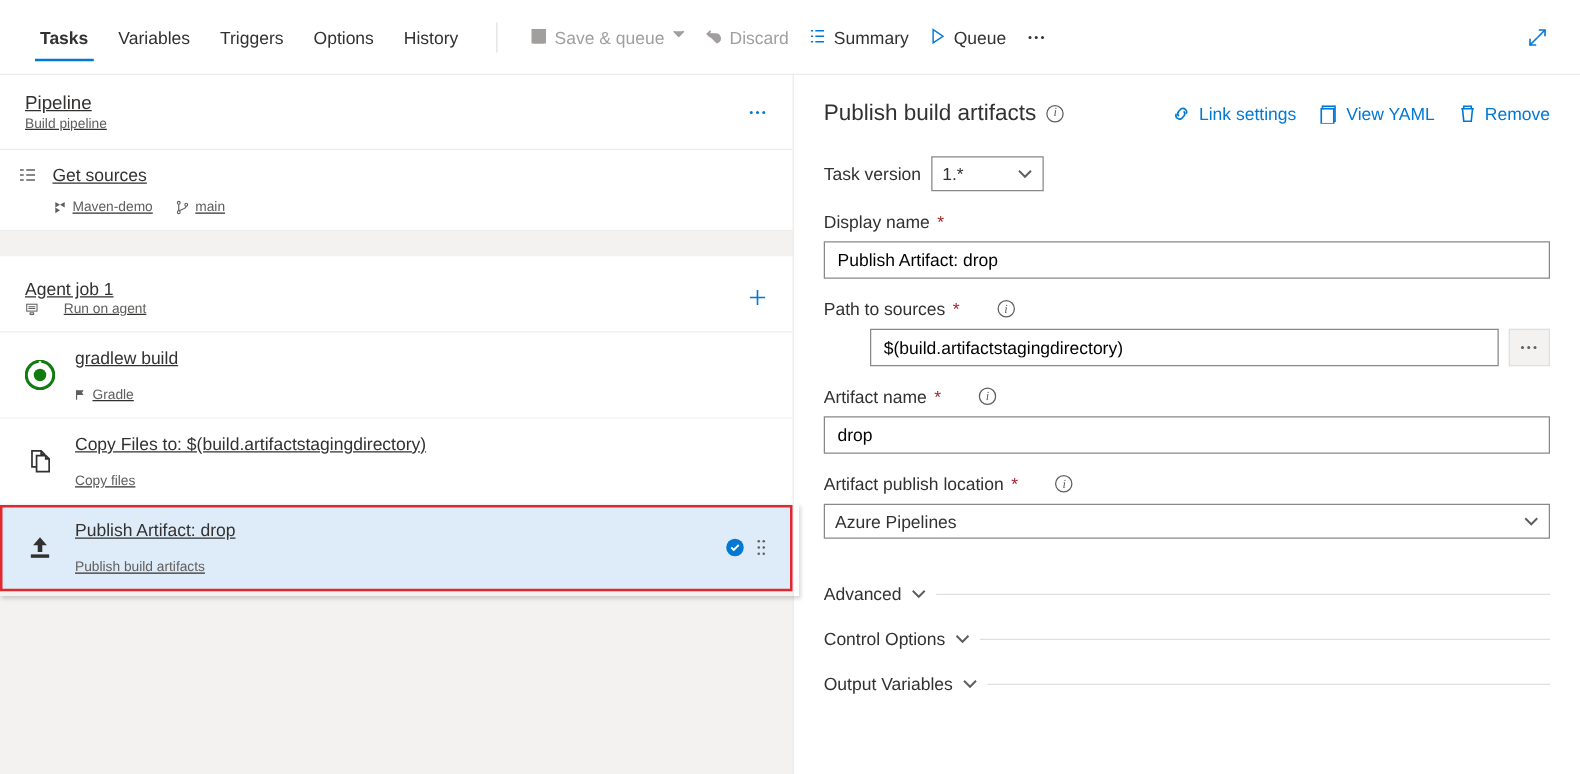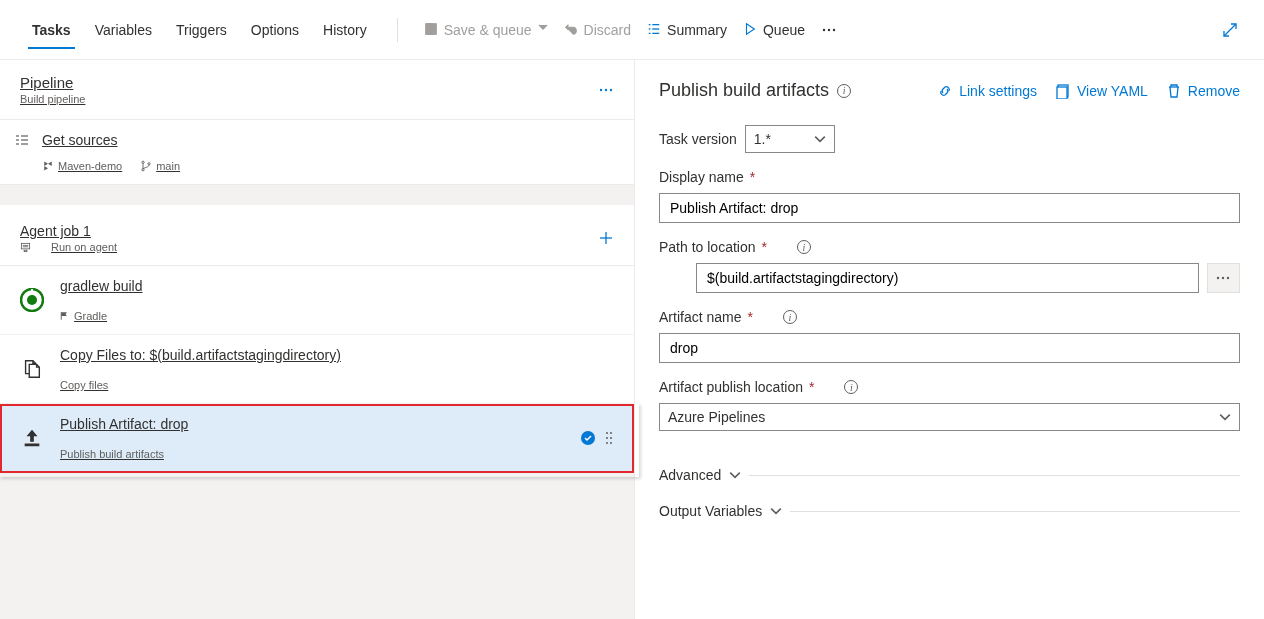--- a/index.html
+++ b/index.html
@@ -310,21 +310,21 @@
     <div class="form-row col">
       <div class="form-label">
         <span>Display name</span>
         <span class="req">*</span>
       </div>
       <input class="input" value="Publish Artifact: drop" style="">
     </div>
 
     <div class="form-row col">
       <div class="form-label">
-        <span>Path to location</span>
+        <span>Path to sources</span>
         <span class="req">*</span>
         <span style="width:18px"></span>
         <span class="info-icon">i</span>
       </div>
       <div class="input-row">
         <input class="input" value="$(build.artifactstagingdirectory)" style="">
         <div class="dots-btn">
           <svg width="16" height="16" viewBox="0 0 16 16" fill="#605e5c">
               <circle cx="3" cy="8" r="1.2"></circle>
               <circle cx="8" cy="8" r="1.2"></circle>
@@ -362,20 +362,27 @@
     <div style="height:10px"></div>
 
     <div class="section-row">
       <span>Advanced</span>
       <svg class="chev" width="12" height="12" viewBox="0 0 10 10" fill="none" stroke="#605e5c" stroke-width="1.3">
           <path d="M1 3l4 4 4-4"></path>
         </svg>
       <div class="section-line"></div>
     </div>
     <div class="section-row">
+      <span>Control Options</span>
+      <svg class="chev" width="12" height="12" viewBox="0 0 10 10" fill="none" stroke="#605e5c" stroke-width="1.3">
+          <path d="M1 3l4 4 4-4"></path>
+        </svg>
+      <div class="section-line"></div>
+    </div>
+    <div class="section-row">
       <span>Output Variables</span>
       <svg class="chev" width="12" height="12" viewBox="0 0 10 10" fill="none" stroke="#605e5c" stroke-width="1.3">
           <path d="M1 3l4 4 4-4"></path>
         </svg>
       <div class="section-line"></div>
     </div>
 
   </div>
 </div>
 

